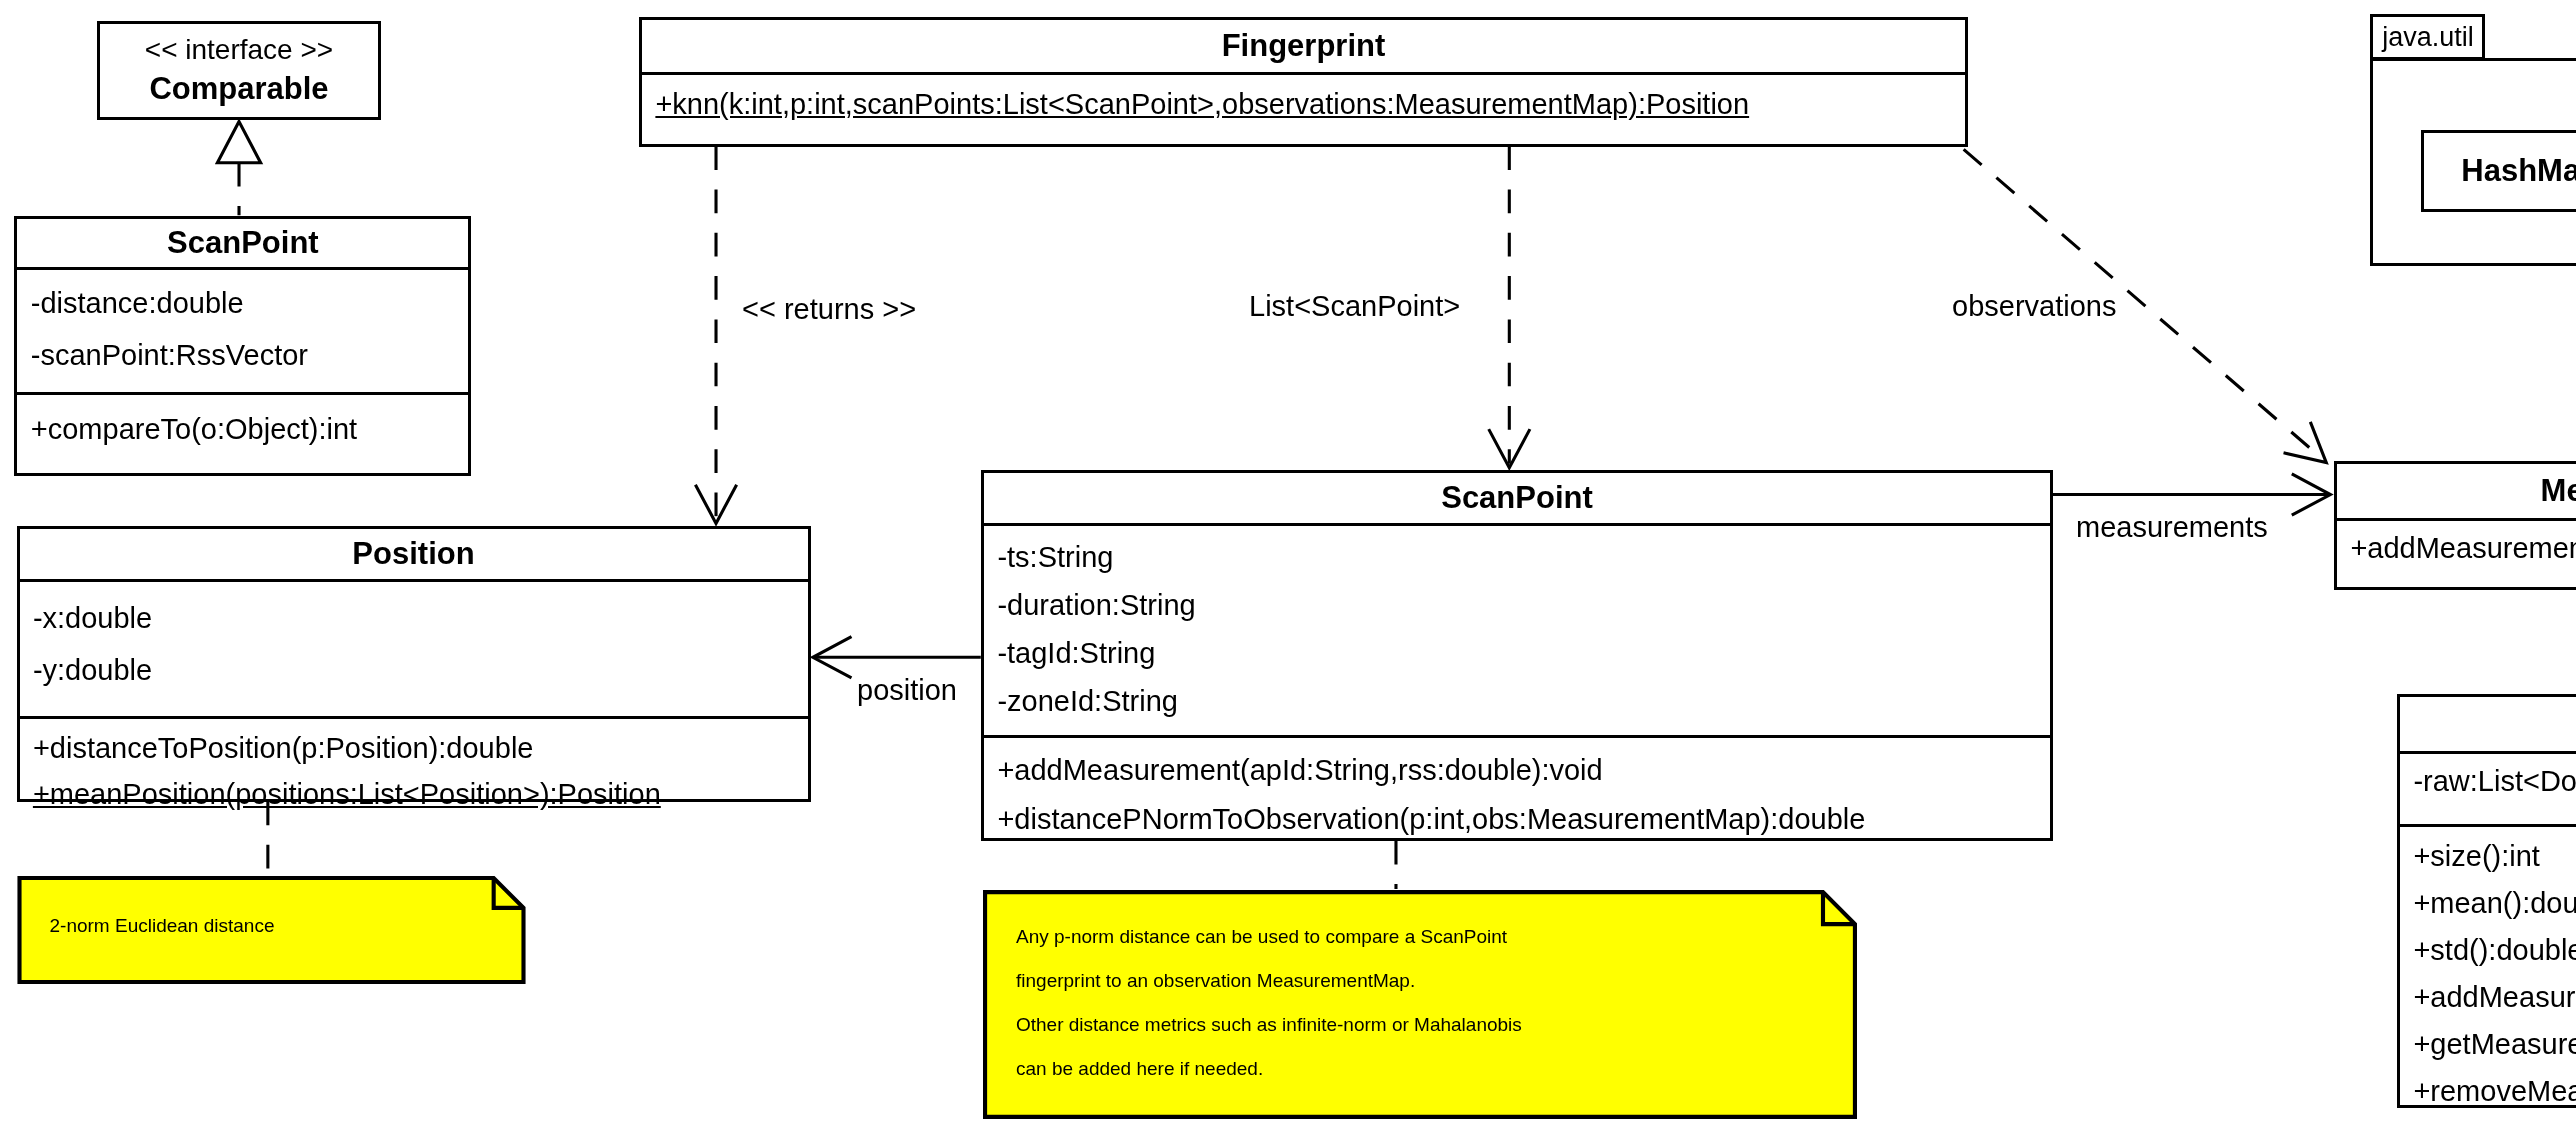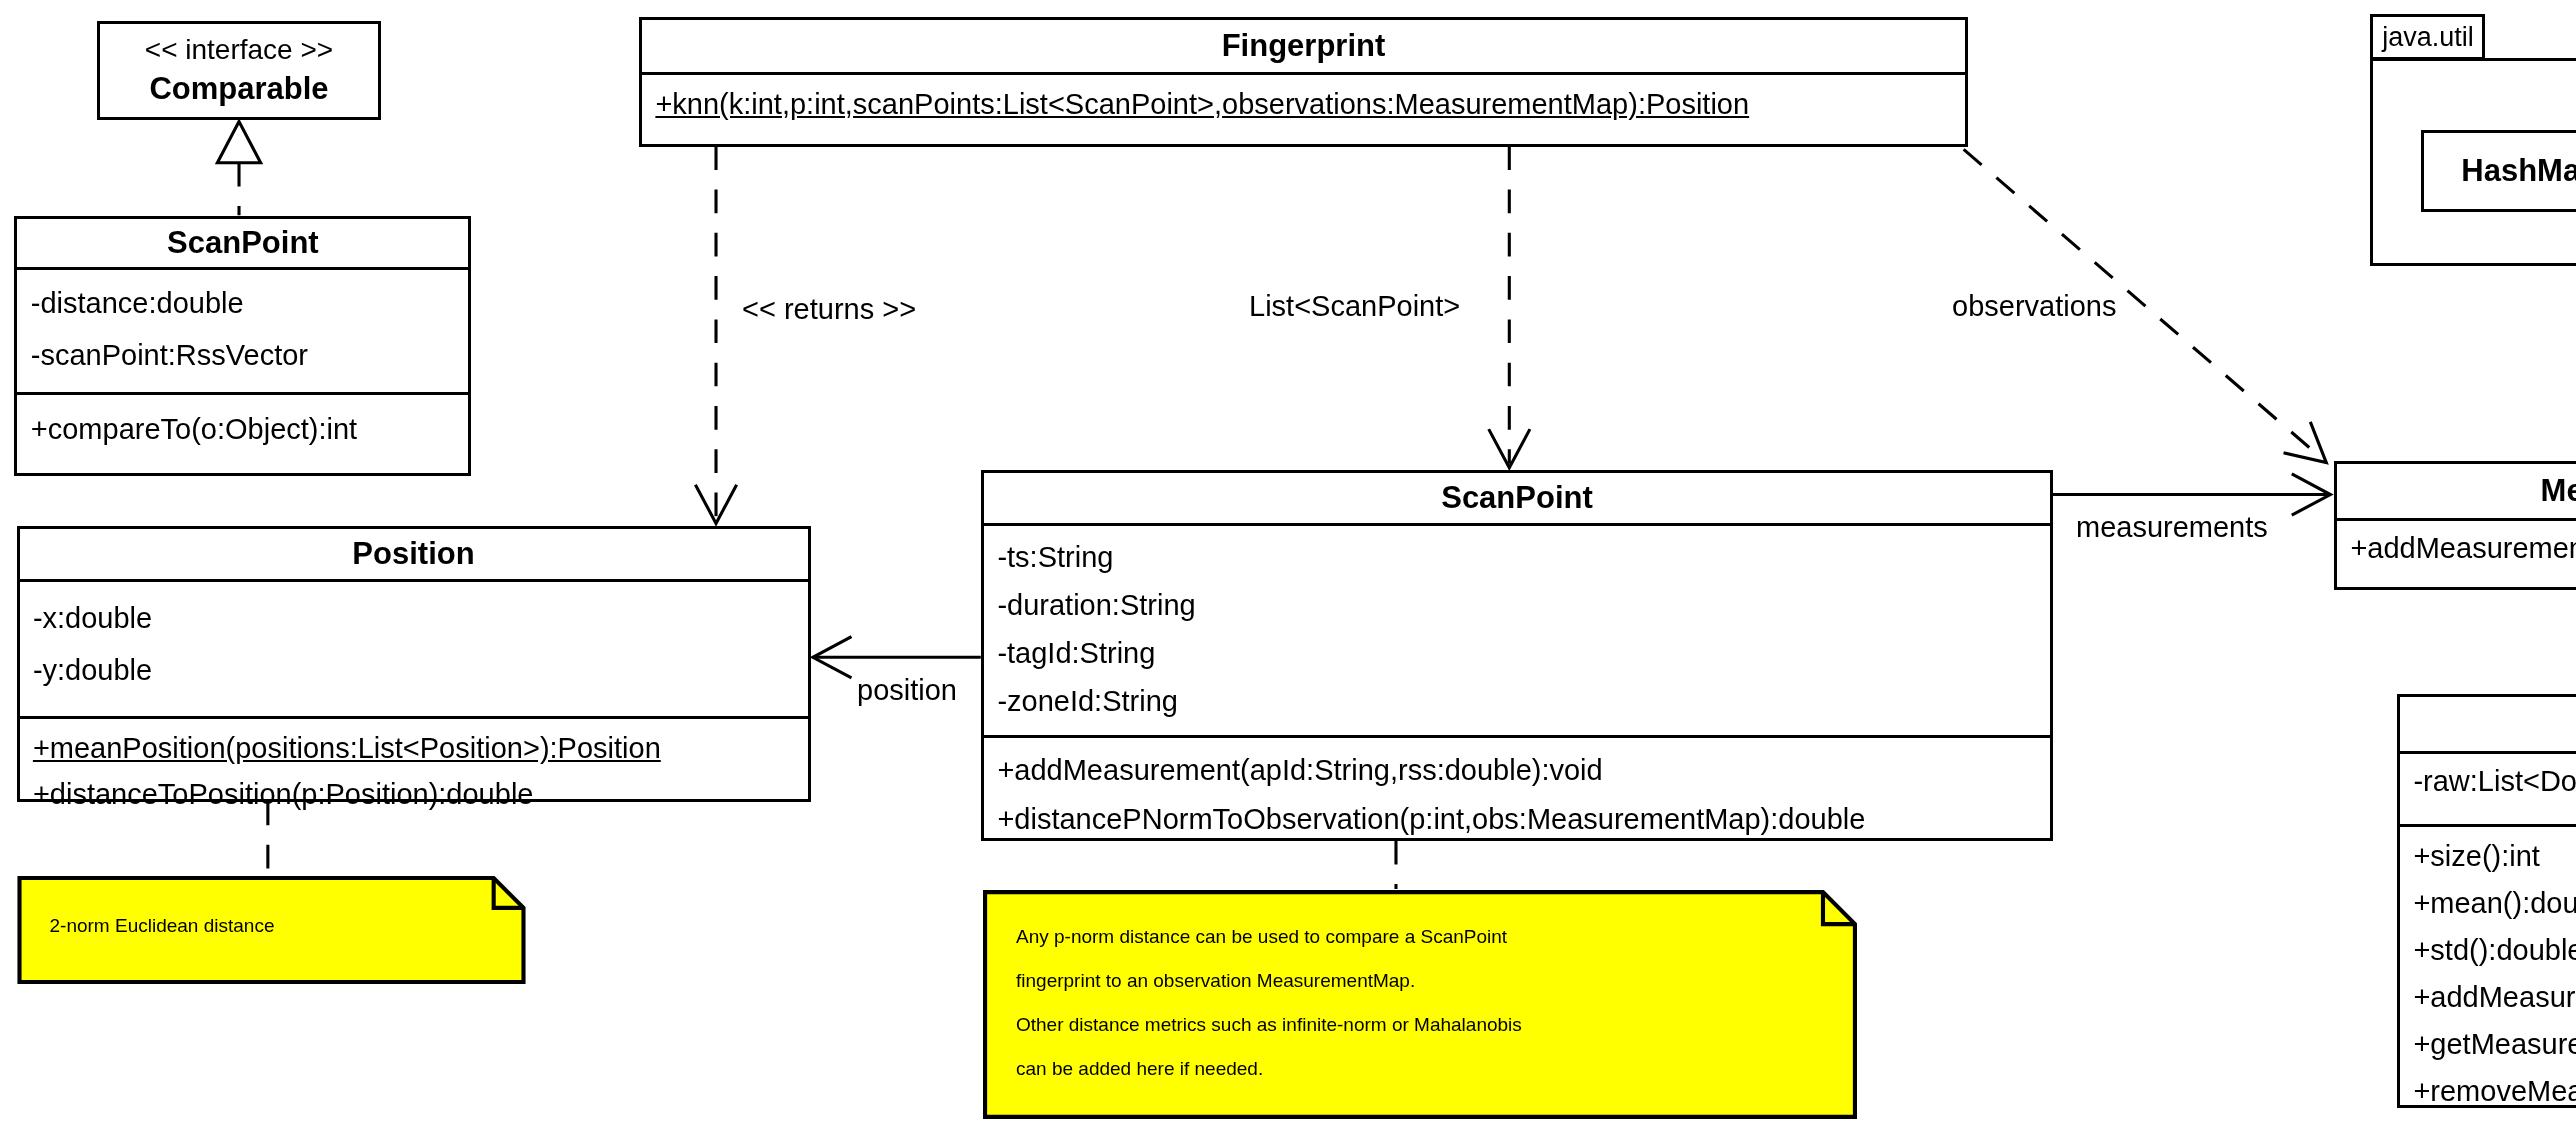--- a/index.html
+++ b/index.html
@@ -87,22 +87,22 @@
     </div>
   </div>
 
   <div class="cls" style="left:16.5px;top:526px;width:794px;height:276px;">
     <div class="title" style="height:50px;">Position</div>
     <div class="attrs sec" style="height:124px;padding-top:10.3px;">
       <div class="row" style="line-height:52px;">-x:double</div>
       <div class="row" style="line-height:52px;">-y:double</div>
     </div>
     <div class="sec" style="padding-top:6.2px;">
+      <div class="row" style="line-height:46px;">+distanceToPosition(p:Position):double</div>
       <div class="row u" style="line-height:46px;">+meanPosition(positions:List&lt;Position&gt;):Position</div>
-      <div class="row" style="line-height:46px;">+distanceToPosition(p:Position):double</div>
     </div>
   </div>
 
   <div class="cls" style="left:981px;top:470px;width:1072px;height:371px;">
     <div class="title" style="height:50px;">ScanPoint</div>
     <div class="attrs sec" style="height:202px;padding-top:7.2px;">
       <div class="row" style="line-height:48px;">-ts:String</div>
       <div class="row" style="line-height:48px;">-duration:String</div>
       <div class="row" style="line-height:48px;">-tagId:String</div>
       <div class="row" style="line-height:48px;">-zoneId:String</div>

